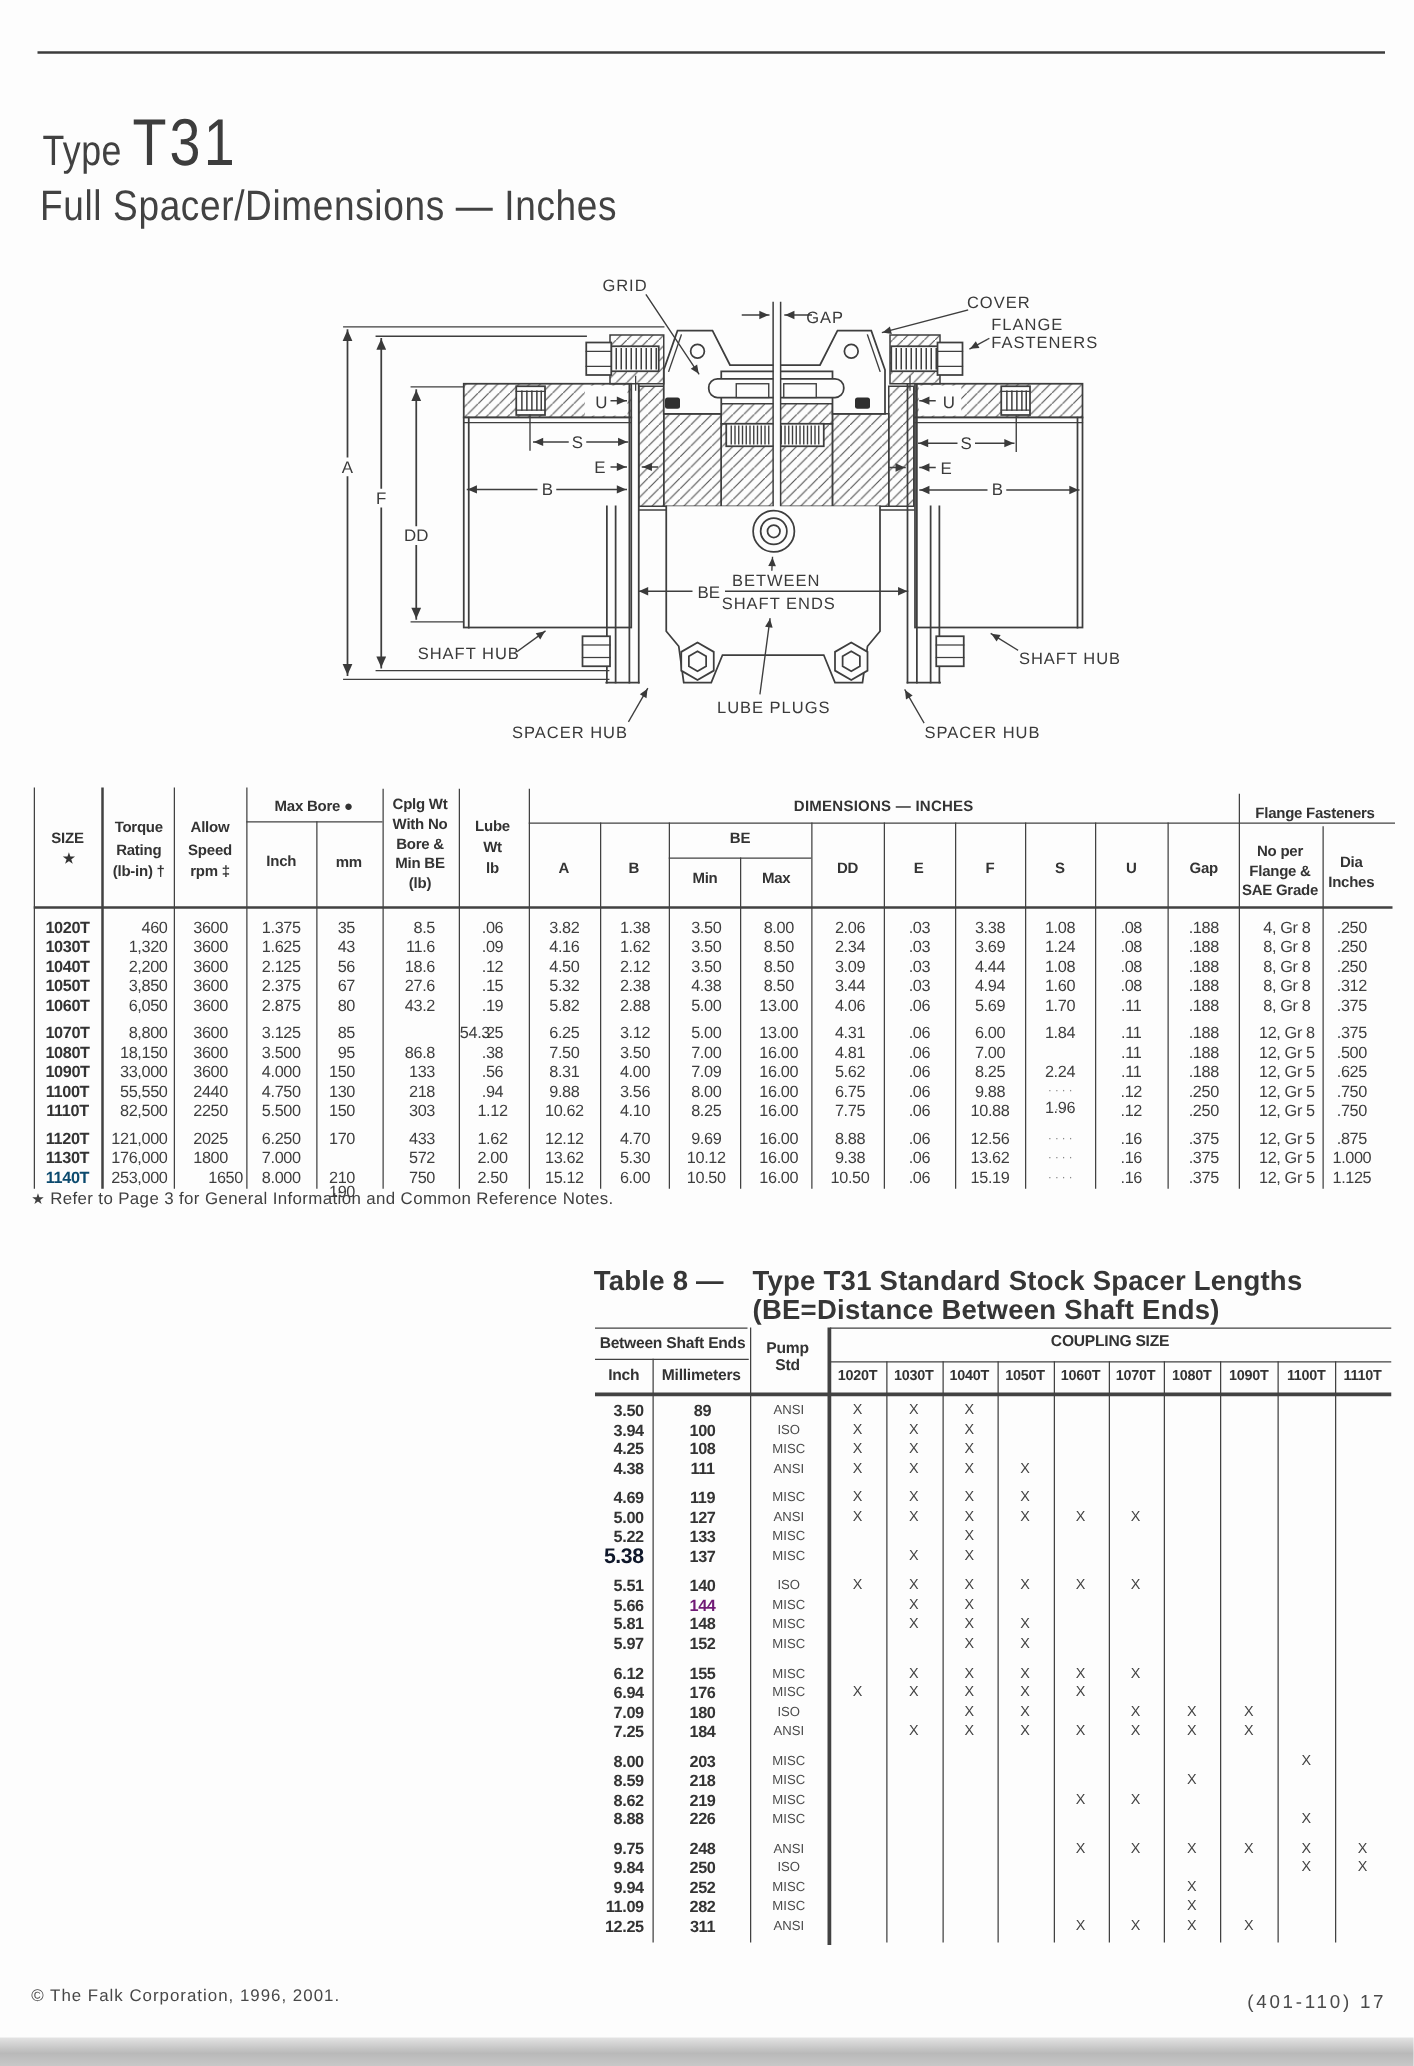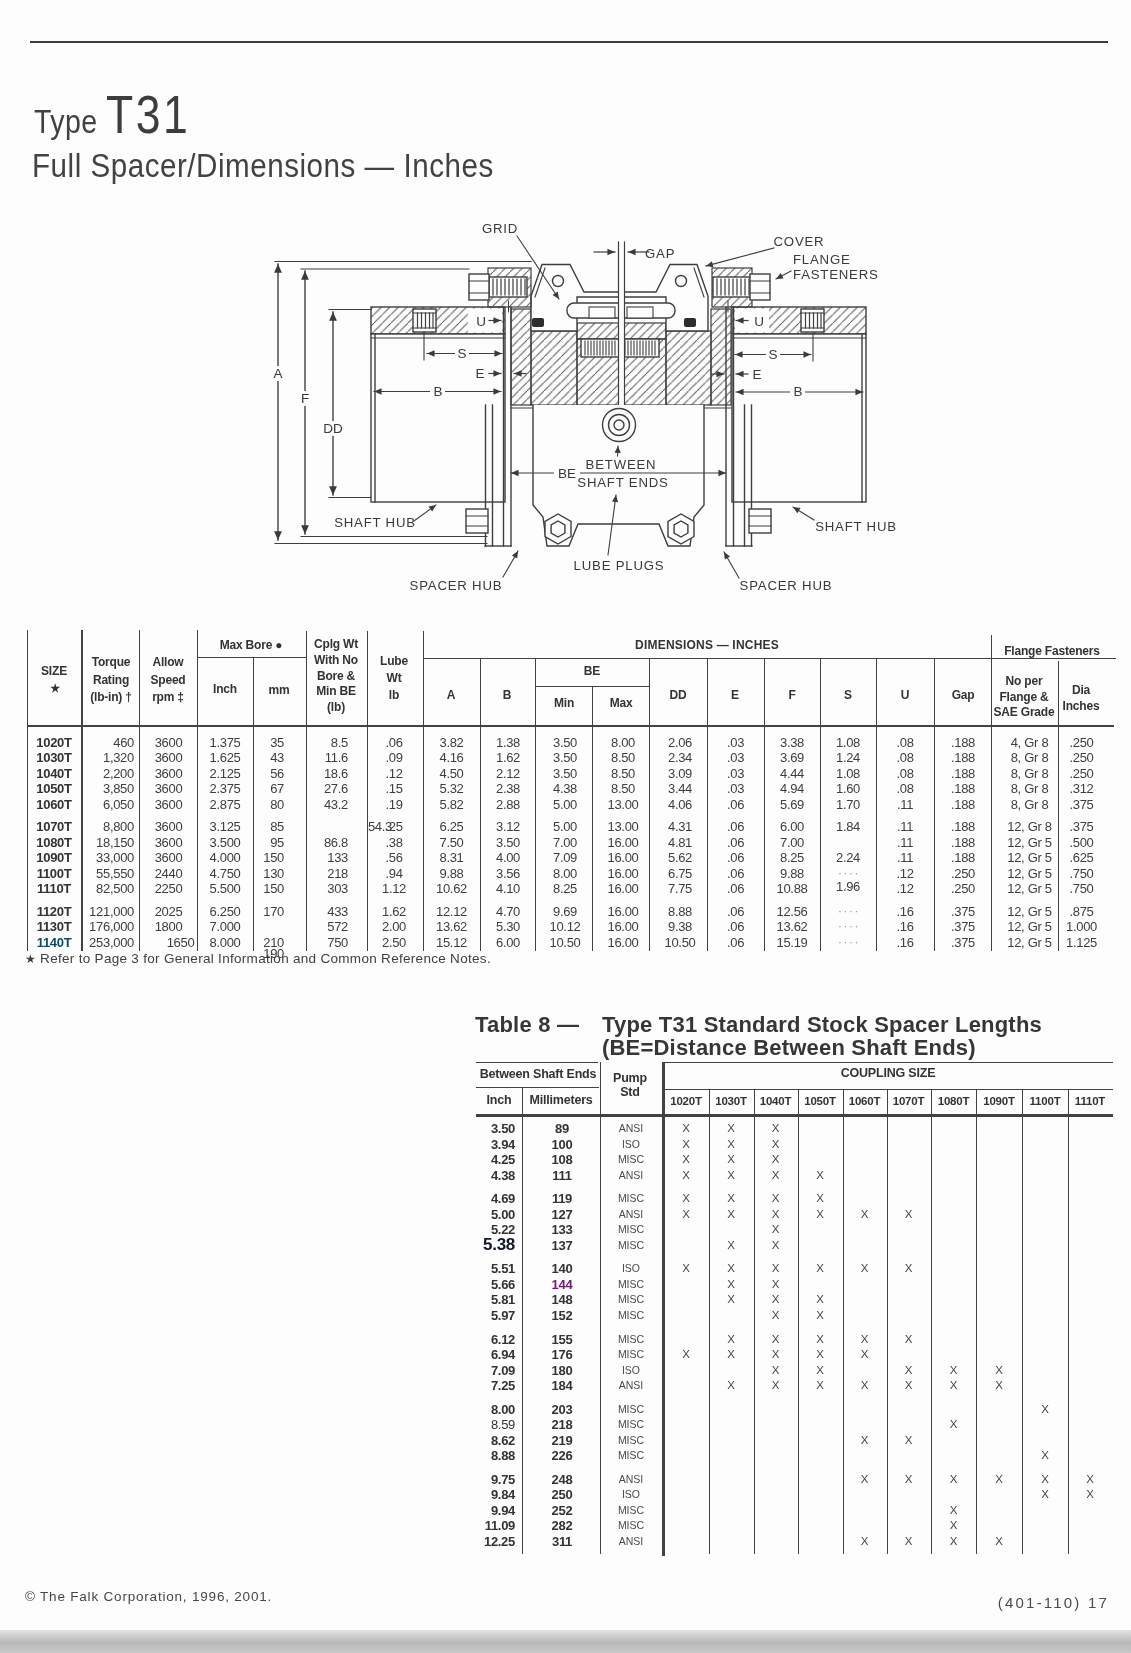--- a/index.html
+++ b/index.html
@@ -874,21 +874,21 @@
 </div>
 
 <div>
 <div class="rr" style="left:515px;top:1408.5px;font-size:13px;font-weight:bold;color:#333;letter-spacing:-0.3px">8.00</div>
 <div class="cc" style="left:562px;top:1408.5px;font-size:13px;font-weight:bold;color:#333;letter-spacing:-0.3px">203</div>
 <div class="cc" style="left:631px;top:1408.5px;font-size:10.5px;color:#4a4a4a">MISC</div>
 <div class="cc" style="left:1045px;top:1408.5px;font-size:11.5px;color:#454545">X</div>
 </div>
 
 <div>
-<div class="rr" style="left:515px;top:1424px;font-size:13px;font-weight:normal;color:#333;letter-spacing:-0.3px">8.59</div>
+<div class="rr" style="left:515px;top:1424px;font-size:13px;font-weight:bold;color:#333;letter-spacing:-0.3px">8.59</div>
 <div class="cc" style="left:562px;top:1424px;font-size:13px;font-weight:bold;color:#333;letter-spacing:-0.3px">218</div>
 <div class="cc" style="left:631px;top:1424px;font-size:10.5px;color:#4a4a4a">MISC</div>
 <div class="cc" style="left:953.5px;top:1424px;font-size:11.5px;color:#454545">X</div>
 </div>
 
 <div>
 <div class="rr" style="left:515px;top:1439.5px;font-size:13px;font-weight:bold;color:#333;letter-spacing:-0.3px">8.62</div>
 <div class="cc" style="left:562px;top:1439.5px;font-size:13px;font-weight:bold;color:#333;letter-spacing:-0.3px">219</div>
 <div class="cc" style="left:631px;top:1439.5px;font-size:10.5px;color:#4a4a4a">MISC</div>
 <div class="cc" style="left:864.5px;top:1439.5px;font-size:11.5px;color:#454545">X</div>

